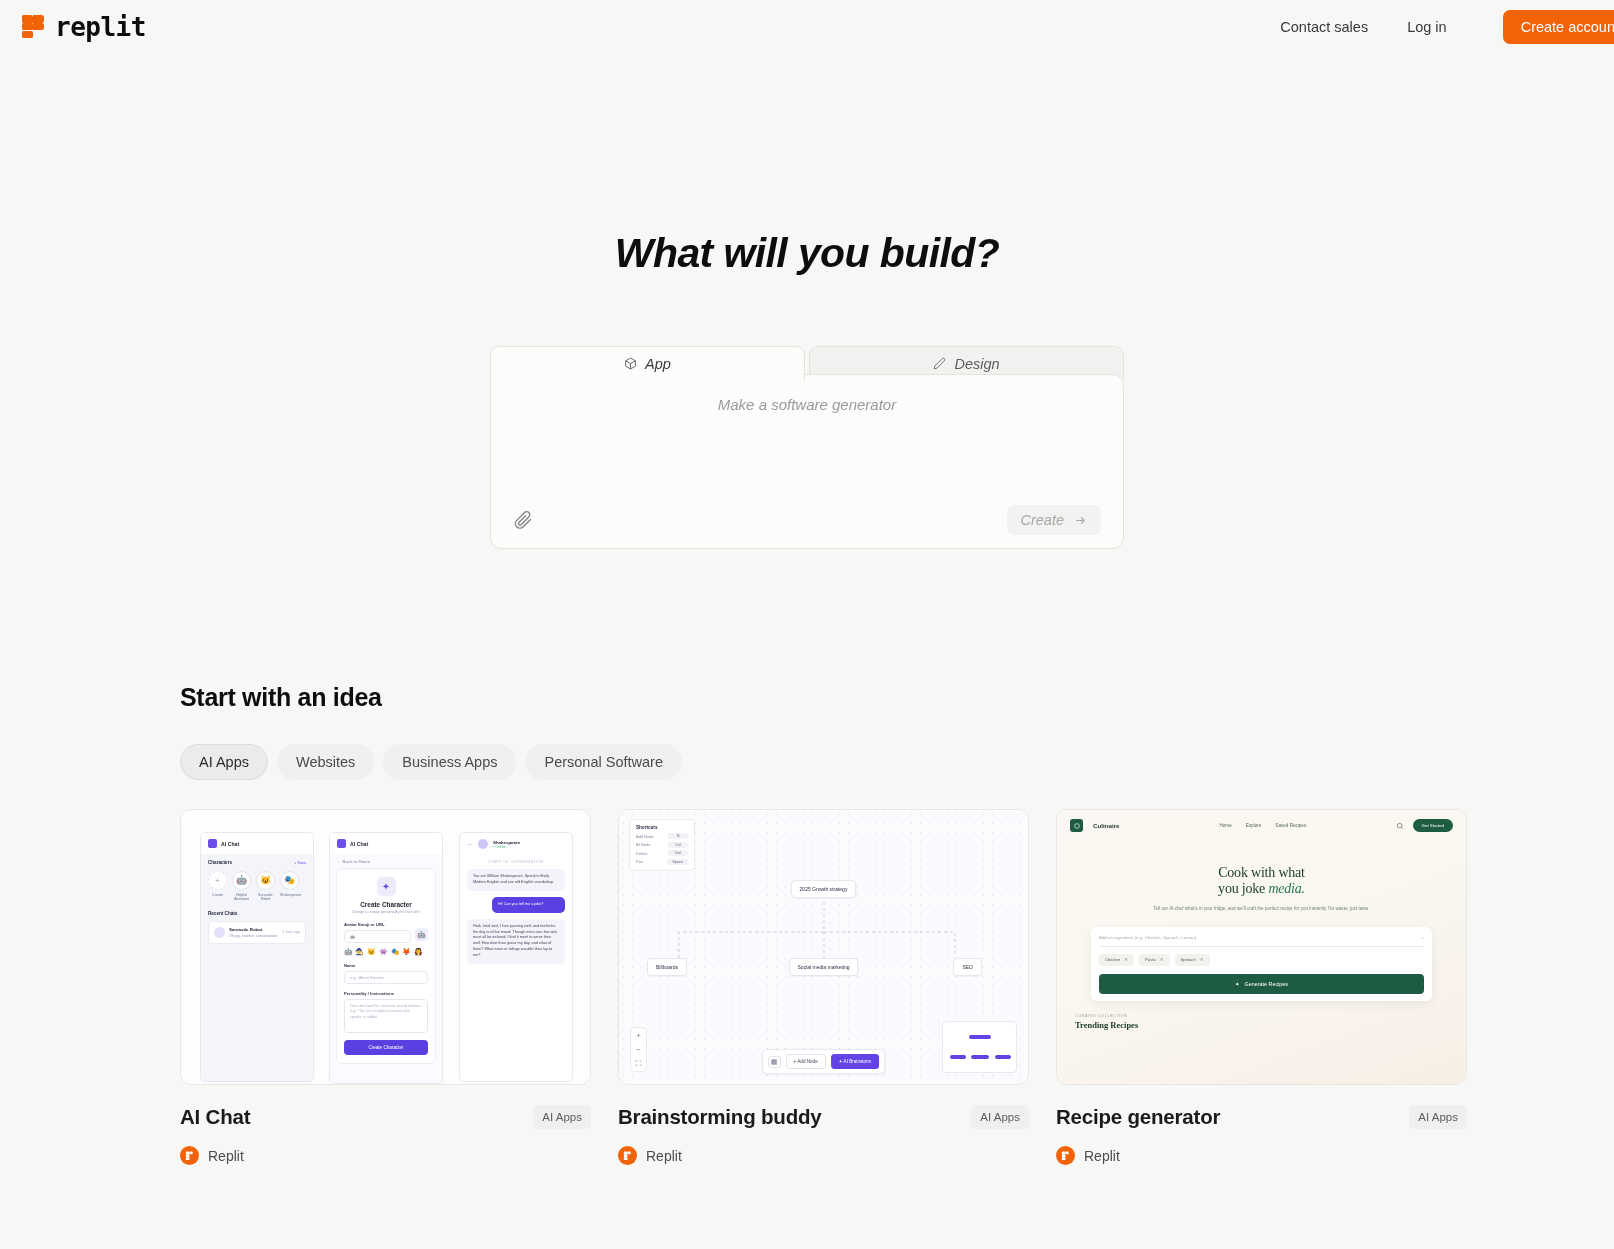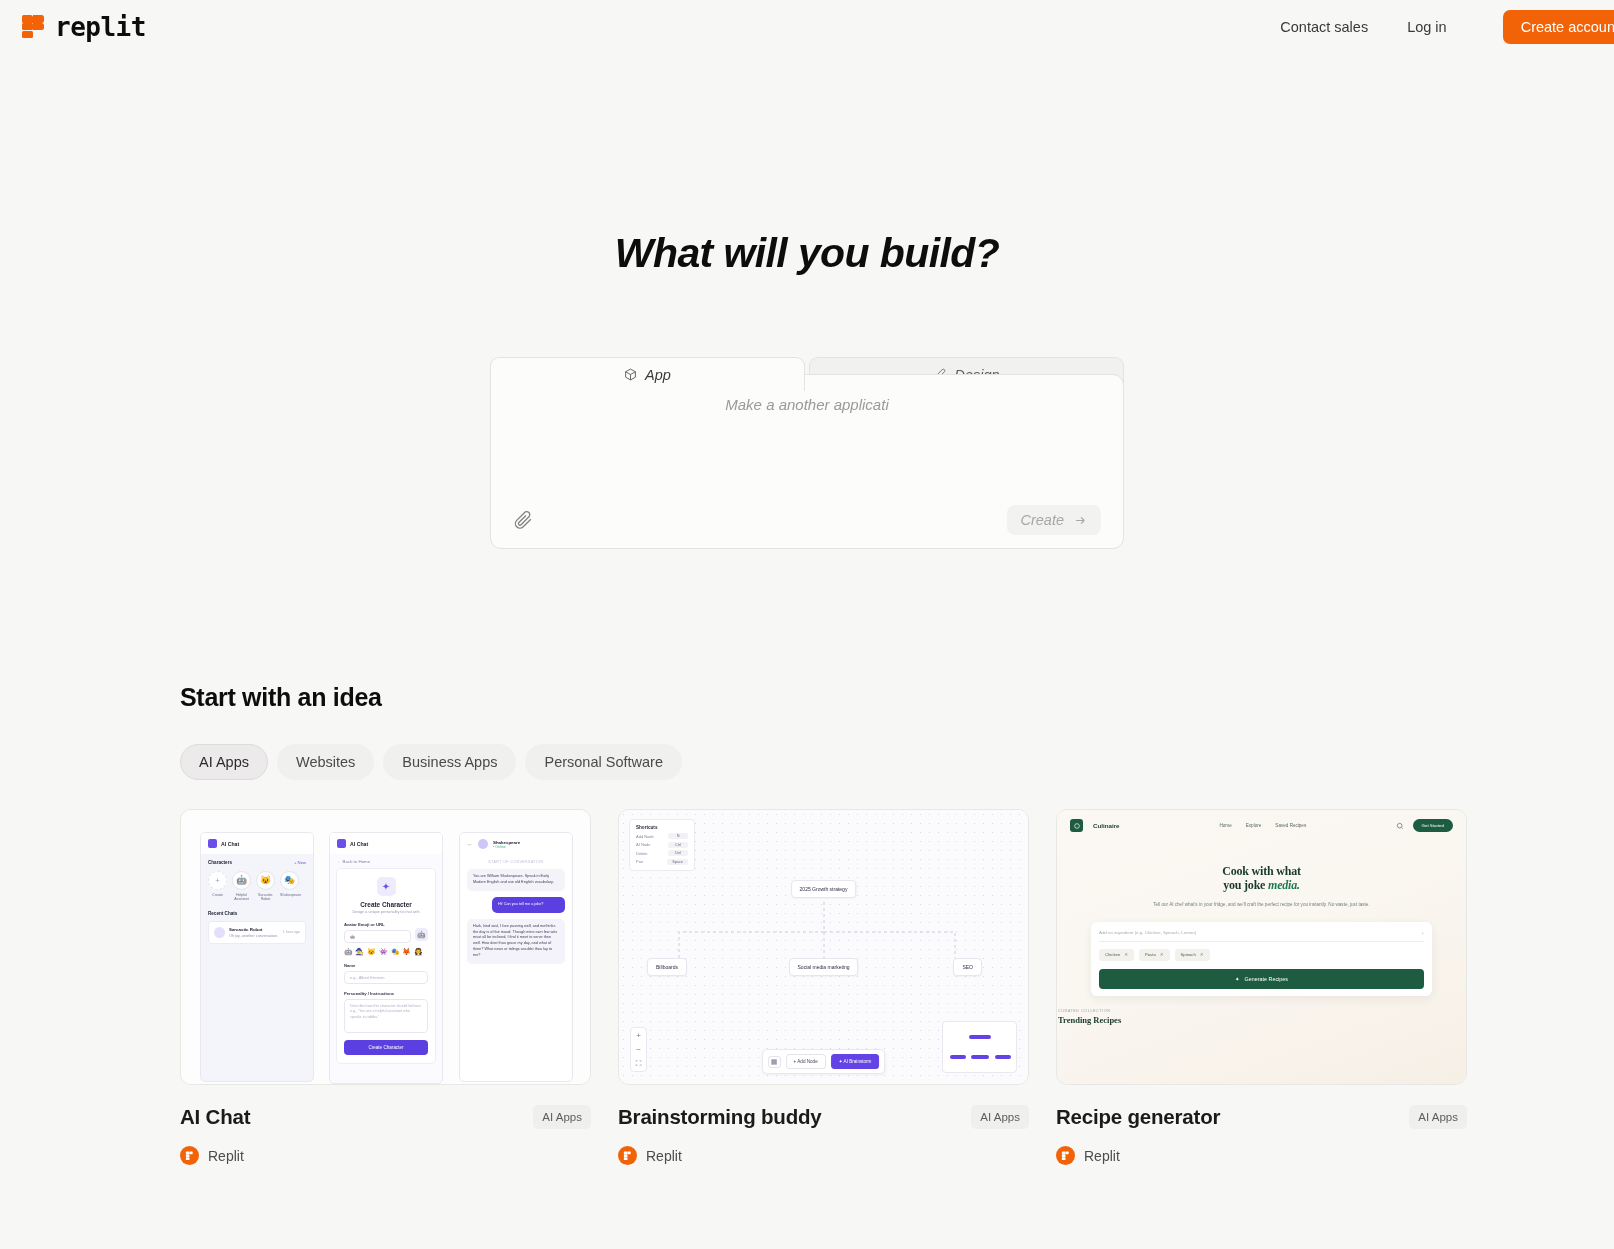--- a/index.html
+++ b/index.html
@@ -65,21 +65,21 @@
 
   .composer-wrap { width: 634px; margin: 63px auto 0; }
   .tabs { display: flex; gap: 4px; height: 34px; }
   .tab {
     flex: 1; display: flex; align-items: center; justify-content: center; gap: 8px;
     font-size: 14.5px; color: #5b5b5b;
     border: 1px solid #e3e3e0; border-bottom: none;
     border-radius: 9px 9px 0 0;
     cursor: pointer;
     background: #f1f1ef;
-    position: relative; top: 17px;
+    position: relative; top: 6px;
   }
   .tab.active { background: #fcfcfb; color: #3a3a3a; z-index: 3; }
 
   .composer {
     background: #fcfcfb;
     border: 1px solid #e3e3e0;
     border-radius: 0 11px 11px 11px;
     height: 175px;
     padding: 21px 22px 0;
     display: flex; flex-direction: column;
@@ -264,21 +264,21 @@
   .r-nav { display: flex; align-items: center; padding: 9px 13px 0; gap: 10px; }
   .r-logo { width: 13px; height: 13px; border-radius: 3px; background: #1d5c40; display:flex;align-items:center;justify-content:center;}
   .r-brand { font-size: 6.2px; font-weight: 700; color: #1d3b2c; }
   .r-links { display: flex; gap: 14px; margin-left: 90px; }
   .r-l { font-size: 4.6px; color: #5a6b60; }
   .r-right { margin-left: auto; display: flex; align-items: center; gap: 9px; }
   .r-btn { background: #1d5c40; color: #fff; font-size: 4.4px; border-radius: 9px; padding: 4px 9px; }
   .r-hero { text-align: center; margin-top: 33px; padding: 0 26px; }
   .r-h1 {
     font-family: "Liberation Serif", serif;
-    font-size: 12px; font-weight: 700; color: #173a2a; line-height: 1.16;
+    font-size: 14px; font-weight: 400; color: #173a2a; line-height: 1.16;
     letter-spacing: -0.2px;
   }
   .r-h1 em { color: #1f7a50; font-style: italic; }
   .r-sub { font-size: 4.6px; color: #72857a; margin-top: 8px; line-height: 1.55; }
   .r-panel {
     margin: 14px 34px 0; background: #fff; border-radius: 6px;
     box-shadow: 0 3px 10px rgba(40,60,50,.07); padding: 8px 8px 7px;
   }
   .r-in {
     display: flex; align-items: center; justify-content: space-between;
@@ -289,21 +289,21 @@
   .r-chip {
     background: #f3f1ec; border-radius: 3px; padding: 3.5px 6px;
     font-size: 4.2px; color: #4d5c52; display: flex; align-items: center; gap: 4px;
   }
   .r-x { font-size: 4.6px; color: #8b978e; }
   .r-gen {
     margin-top: 8px; background: #1d5c40; color: #fff;
     text-align: center; border-radius: 4px; padding: 7px;
     font-size: 5.4px; display: flex; align-items: center; justify-content: center; gap: 5px;
   }
-  .r-foot { margin: 13px 0 0 1px; }
+  .r-foot { margin: 13px 0 0 18px; }
   .r-fk { font-size: 3.8px; color: #9aa79e; letter-spacing: .5px; }
   .r-ft { font-family: "Liberation Serif", serif; font-size: 8.5px; font-weight: 700; color: #173a2a; margin-top: 2px; }
 </style>
 </head>
 <body>
 
 <div class="topnav">
   <div class="brand">
     <span class="logo-mark">
       <i class="a"></i>
@@ -338,21 +338,21 @@
       </div>
       <div class="tab">
         <svg width="13" height="13" viewBox="0 0 24 24" fill="none" stroke="#6b6b6b" stroke-width="1.7">
           <path d="M17 3a2.8 2.8 0 1 1 4 4L7.5 20.5 2 22l1.5-5.5z"></path>
         </svg>
         <span>Design</span>
       </div>
     </div>
 
     <div class="composer">
-      <div class="placeholder">Make a another applicati</div>
+      <div class="placeholder">Make a software generator</div>
       <div class="composer-bottom">
         <svg class="clip-icon" viewBox="0 0 24 24" fill="none" stroke="#4d4d4d" stroke-width="1.6">
           <path d="M21.4 11.05 12.25 20.2a5.5 5.5 0 0 1-7.78-7.78l9.2-9.2a3.67 3.67 0 1 1 5.18 5.18l-9.2 9.19a1.83 1.83 0 0 1-2.6-2.59l8.5-8.48"></path>
         </svg>
         <div class="start-btn">
           <span>Create</span>
           <svg width="15" height="15" viewBox="0 0 24 24" fill="none" stroke="#a7a7a5" stroke-width="1.8">
             <path d="M5 12h13m0 0-5-5m5 5-5 5"></path>
           </svg>
         </div>

